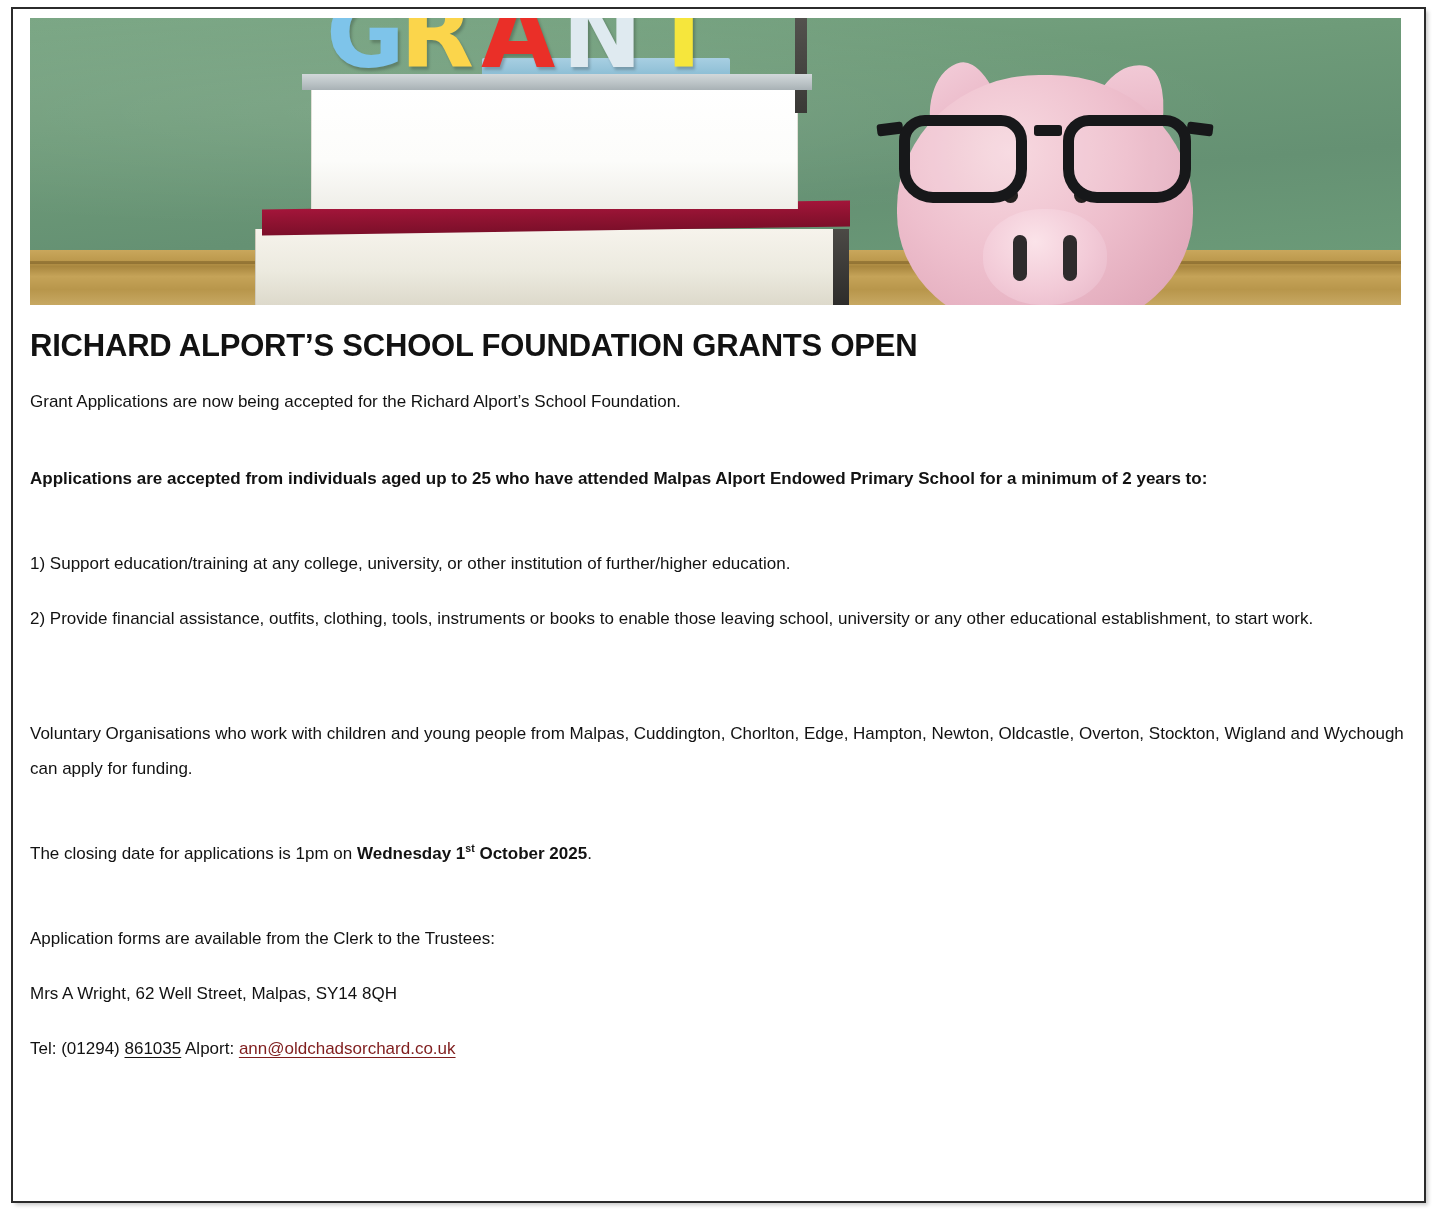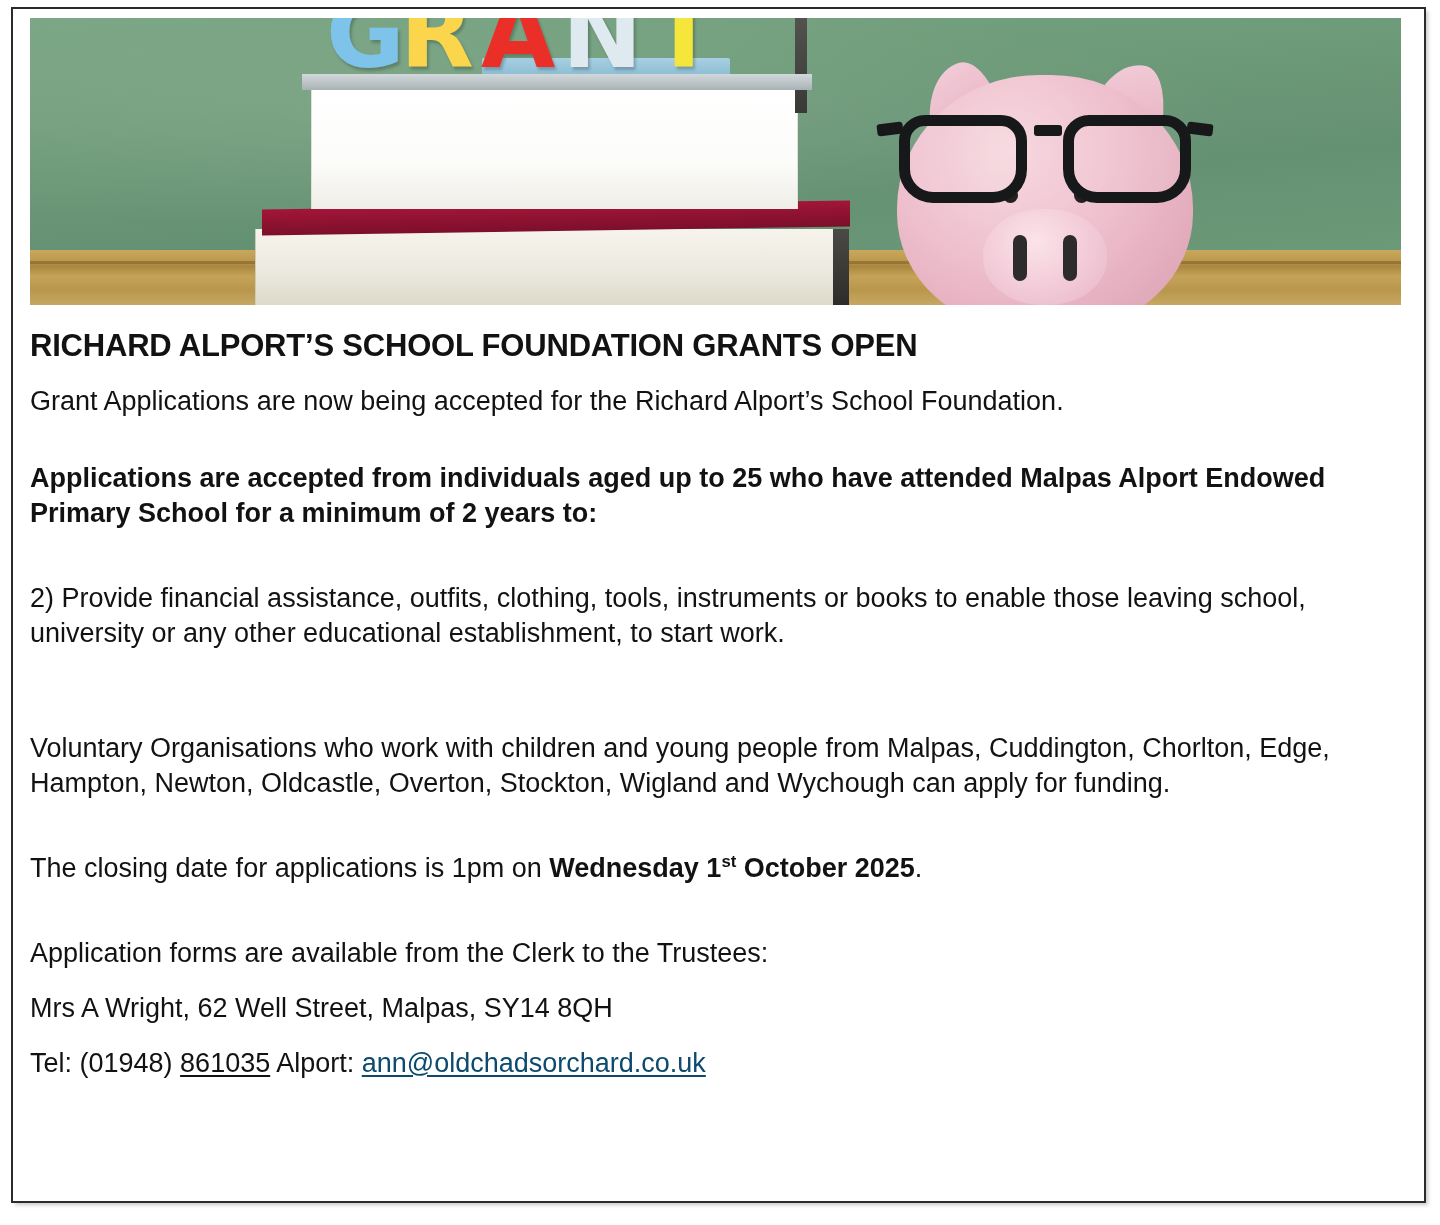--- a/index.html
+++ b/index.html
@@ -164,33 +164,33 @@
     color:#121212;
   }
   .doc-title {
     font-size:31px;
     font-weight:bold;
     letter-spacing:-0.2px;
     line-height:1.15;
     margin-bottom:9px;
   }
   .para {
-    font-size:27px;
+    font-size:17px;
     line-height:35px;
     font-weight:normal;
     margin-top:20px;
   }
   .para.bold { font-weight:bold; }
   .spacer-sm { height:22px; }
   .spacer-md { height:30px; }
   .u { text-decoration:underline; text-underline-offset:2px; }
   .b { font-weight:bold; }
   .sup { font-size:0.62em; vertical-align:super; line-height:0; }
   .email-link {
-    color:#0c4a6e;
+    color:#7f1d1d;
     text-decoration:underline;
     text-underline-offset:3px;
   }
   .phone-u { text-decoration:underline; text-underline-offset:3px; }
 </style>
 </head>
 <body>
 
 <div id="page">
   <div class="page-border"></div>
@@ -243,33 +243,34 @@
     <div class="doc-title">RICHARD ALPORT’S SCHOOL FOUNDATION GRANTS OPEN</div>
 
     <div class="para">Grant Applications are now being accepted for the Richard Alport’s School Foundation.</div>
 
     <div class="spacer-sm"></div>
 
     <div class="para bold">Applications are accepted from individuals aged up to 25 who have attended Malpas Alport Endowed Primary School for a minimum of 2 years to:</div>
 
     <div class="spacer-md"></div>
 
+    <div class="para">1) Support education/training at any college, university, or other institution of further/higher education.</div>
     <div class="para">2) Provide financial assistance, outfits, clothing, tools, instruments or books to enable those leaving school, university or any other educational establishment, to start work.</div>
 
     <div class="spacer-md"></div>
 
 
     <div class="spacer-md"></div>
 
     <div class="para">Voluntary Organisations who work with children and young people from Malpas, Cuddington, Chorlton, Edge, Hampton, Newton, Oldcastle, Overton, Stockton, Wigland and Wychough can apply for funding.</div>
 
     <div class="spacer-md"></div>
 
     <div class="para"><span>The closing date for applications is 1pm on </span><span class="b"><span>Wednesday 1</span><span class="sup">st</span><span> October 2025</span></span><span>.</span></div>
 
     <div class="spacer-md"></div>
 
     <div class="para">Application forms are available from the Clerk to the Trustees:</div>
     <div class="para">Mrs A Wright, 62 Well Street, Malpas, SY14 8QH</div>
-    <div class="para"><span>Tel: (01948) </span><span class="phone-u">861035</span><span>  Alport:  </span><a class="email-link" href="#">ann@oldchadsorchard.co.uk</a></div>
+    <div class="para"><span>Tel: (01294) </span><span class="phone-u">861035</span><span>  Alport:  </span><a class="email-link" href="#">ann@oldchadsorchard.co.uk</a></div>
 
   </div>
 </div>
 
 </body></html>

